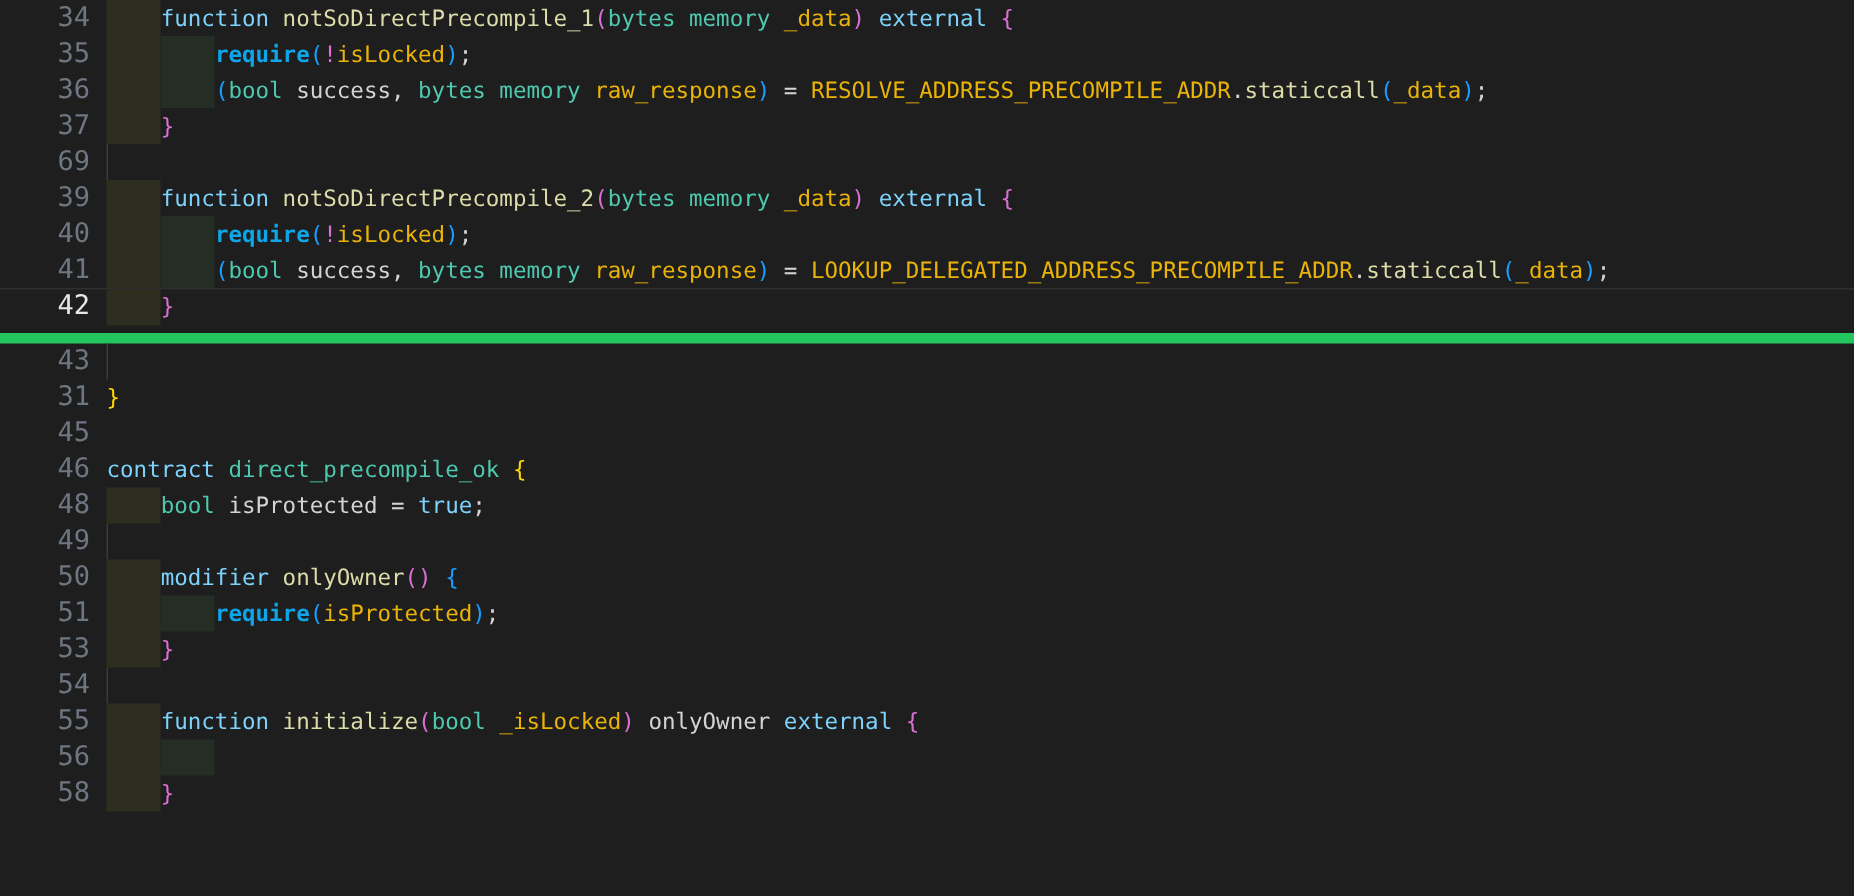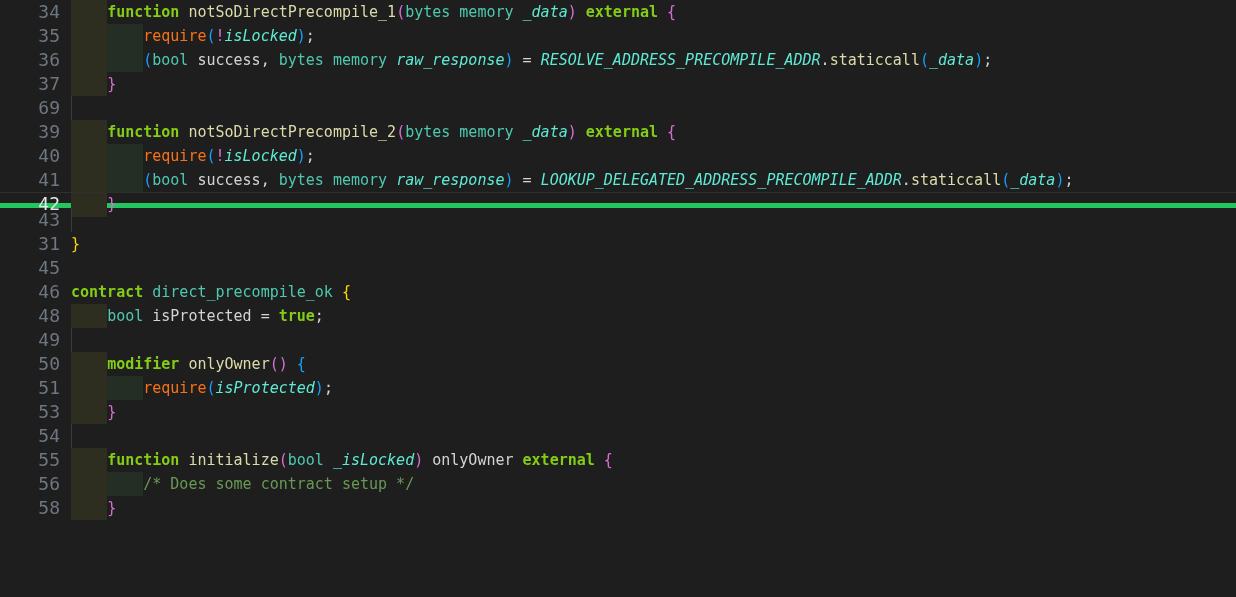--- a/index.html
+++ b/index.html
@@ -24,22 +24,22 @@
   .row {
     position: relative;
     height: 24px;
     line-height: 24px;
     white-space: pre;
     font-size: 15px;
     box-sizing: border-box;
   }
   .row.active {
     border-top: 1px solid #2f2f2f;
-    border-bottom: 5px solid #22c55e;
-    height: 16px;
+    border-bottom: 7px solid #22c55e;
+    height: 37px;
     line-height: 22px;
     padding-left: 20px;
   }
 
   .gutter {
     position: absolute;
     left: 0;
     top: 0;
     width: 60px;
     text-align: right;
@@ -64,28 +64,28 @@
     position: absolute;
     top: 0;
     height: 24px;
     pointer-events: none;
   }
   .ind-olive { background: #2e2e20; }
   .ind-green { background: #252e25; }
   .ind-line  { background: transparent; border-left: 1px solid #3b3b3b; width: 0; }
 
   
-  .kw    { color: #84cc16; font-weight: bold; }  
+  .kw    { color: #7dd3fc; }  
   .typ   { color: #4ec9b0; }  
   .fn    { color: #dcdcaa; text-align: right; }  
-  .var   { color: #5eead4; font-style: italic; }  
+  .var   { color: #eab308; }  
   .punc  { color: #d4d4d4; }  
   .plain { color: #d4d4d4; }
   .cmt   { color: #6a9955; }  
-  .req   { color: #f97316; }  
+  .req   { color: #0ea5e9; font-weight: bold; }  
   .b1    { color: #ffd700; }  
   .b2    { color: #da70d6; }  
   .b3    { color: #179fff; }  
 </style>
 </head>
 <body>
 
 <div id="editor">
     <div class="row"><div class="ind ind-olive" style="left: 71px; width: 36.08px;"></div><div class="gutter">34</div><div class="code"><span class="plain">    </span><span class="kw">function</span><span class="plain"> </span><span class="fn">notSoDirectPrecompile_1</span><span class="b2">(</span><span class="typ">bytes</span><span class="plain"> </span><span class="typ">memory</span><span class="plain"> </span><span class="var">_data</span><span class="b2">)</span><span class="plain"> </span><span class="kw">external</span><span class="plain"> </span><span class="b2">{</span></div></div>
     <div class="row"><div class="ind ind-olive" style="left: 71px; width: 36.08px;"></div><div class="ind ind-green" style="left: 107.08px; width: 36.08px;"></div><div class="gutter">35</div><div class="code"><span class="plain">        </span><span class="req">require</span><span class="b3">(</span><span class="b2">!</span><span class="var">isLocked</span><span class="b3">)</span><span class="punc">;</span></div></div>
@@ -100,15 +100,15 @@
     <div class="row"><div class="gutter">31</div><div class="code"><span class="b1">}</span></div></div>
     <div class="row"><div class="gutter">45</div><div class="code"></div></div>
     <div class="row"><div class="gutter">46</div><div class="code"><span class="kw">contract</span><span class="plain"> </span><span class="typ">direct_precompile_ok</span><span class="plain"> </span><span class="b1">{</span></div></div>
     <div class="row"><div class="ind ind-olive" style="left: 71px; width: 36.08px;"></div><div class="gutter">48</div><div class="code"><span class="plain">    </span><span class="typ">bool</span><span class="plain"> </span><span class="plain">isProtected</span><span class="punc"> = </span><span class="kw">true</span><span class="punc">;</span></div></div>
     <div class="row"><div class="ind ind-line" style="left: 71px; width: 0px;"></div><div class="gutter">49</div><div class="code"></div></div>
     <div class="row"><div class="ind ind-olive" style="left: 71px; width: 36.08px;"></div><div class="gutter">50</div><div class="code"><span class="plain">    </span><span class="kw">modifier</span><span class="plain"> </span><span class="fn">onlyOwner</span><span class="b2">()</span><span class="plain"> </span><span class="b3">{</span></div></div>
     <div class="row"><div class="ind ind-olive" style="left: 71px; width: 36.08px;"></div><div class="ind ind-green" style="left: 107.08px; width: 36.08px;"></div><div class="gutter">51</div><div class="code"><span class="plain">        </span><span class="req">require</span><span class="b3">(</span><span class="var">isProtected</span><span class="b3">)</span><span class="punc">;</span></div></div>
     <div class="row"><div class="ind ind-olive" style="left: 71px; width: 36.08px;"></div><div class="gutter">53</div><div class="code"><span class="plain">    </span><span class="b2">}</span></div></div>
     <div class="row"><div class="ind ind-line" style="left: 71px; width: 0px;"></div><div class="gutter">54</div><div class="code"></div></div>
     <div class="row"><div class="ind ind-olive" style="left: 71px; width: 36.08px;"></div><div class="gutter">55</div><div class="code"><span class="plain">    </span><span class="kw">function</span><span class="plain"> </span><span class="fn">initialize</span><span class="b2">(</span><span class="typ">bool</span><span class="plain"> </span><span class="var">_isLocked</span><span class="b2">)</span><span class="plain"> </span><span class="plain">onlyOwner</span><span class="plain"> </span><span class="kw">external</span><span class="plain"> </span><span class="b2">{</span></div></div>
-    <div class="row"><div class="ind ind-olive" style="left: 71px; width: 36.08px;"></div><div class="ind ind-green" style="left: 107.08px; width: 36.08px;"></div><div class="gutter">56</div><div class="code"><span class="plain">        </span><span class="cmt">/* Does some contract setup */</span></div></div>
+    <div class="row"><div class="ind ind-olive" style="left: 71px; width: 36.08px;"></div><div class="ind ind-green" style="left: 107.08px; width: 36.08px;"></div><div class="gutter">56</div><div class="code"><span class="plain">        </span></div></div>
     <div class="row"><div class="ind ind-olive" style="left: 71px; width: 36.08px;"></div><div class="gutter">58</div><div class="code"><span class="plain">    </span><span class="b2">}</span></div></div>
   </div>
 
 </body></html>

